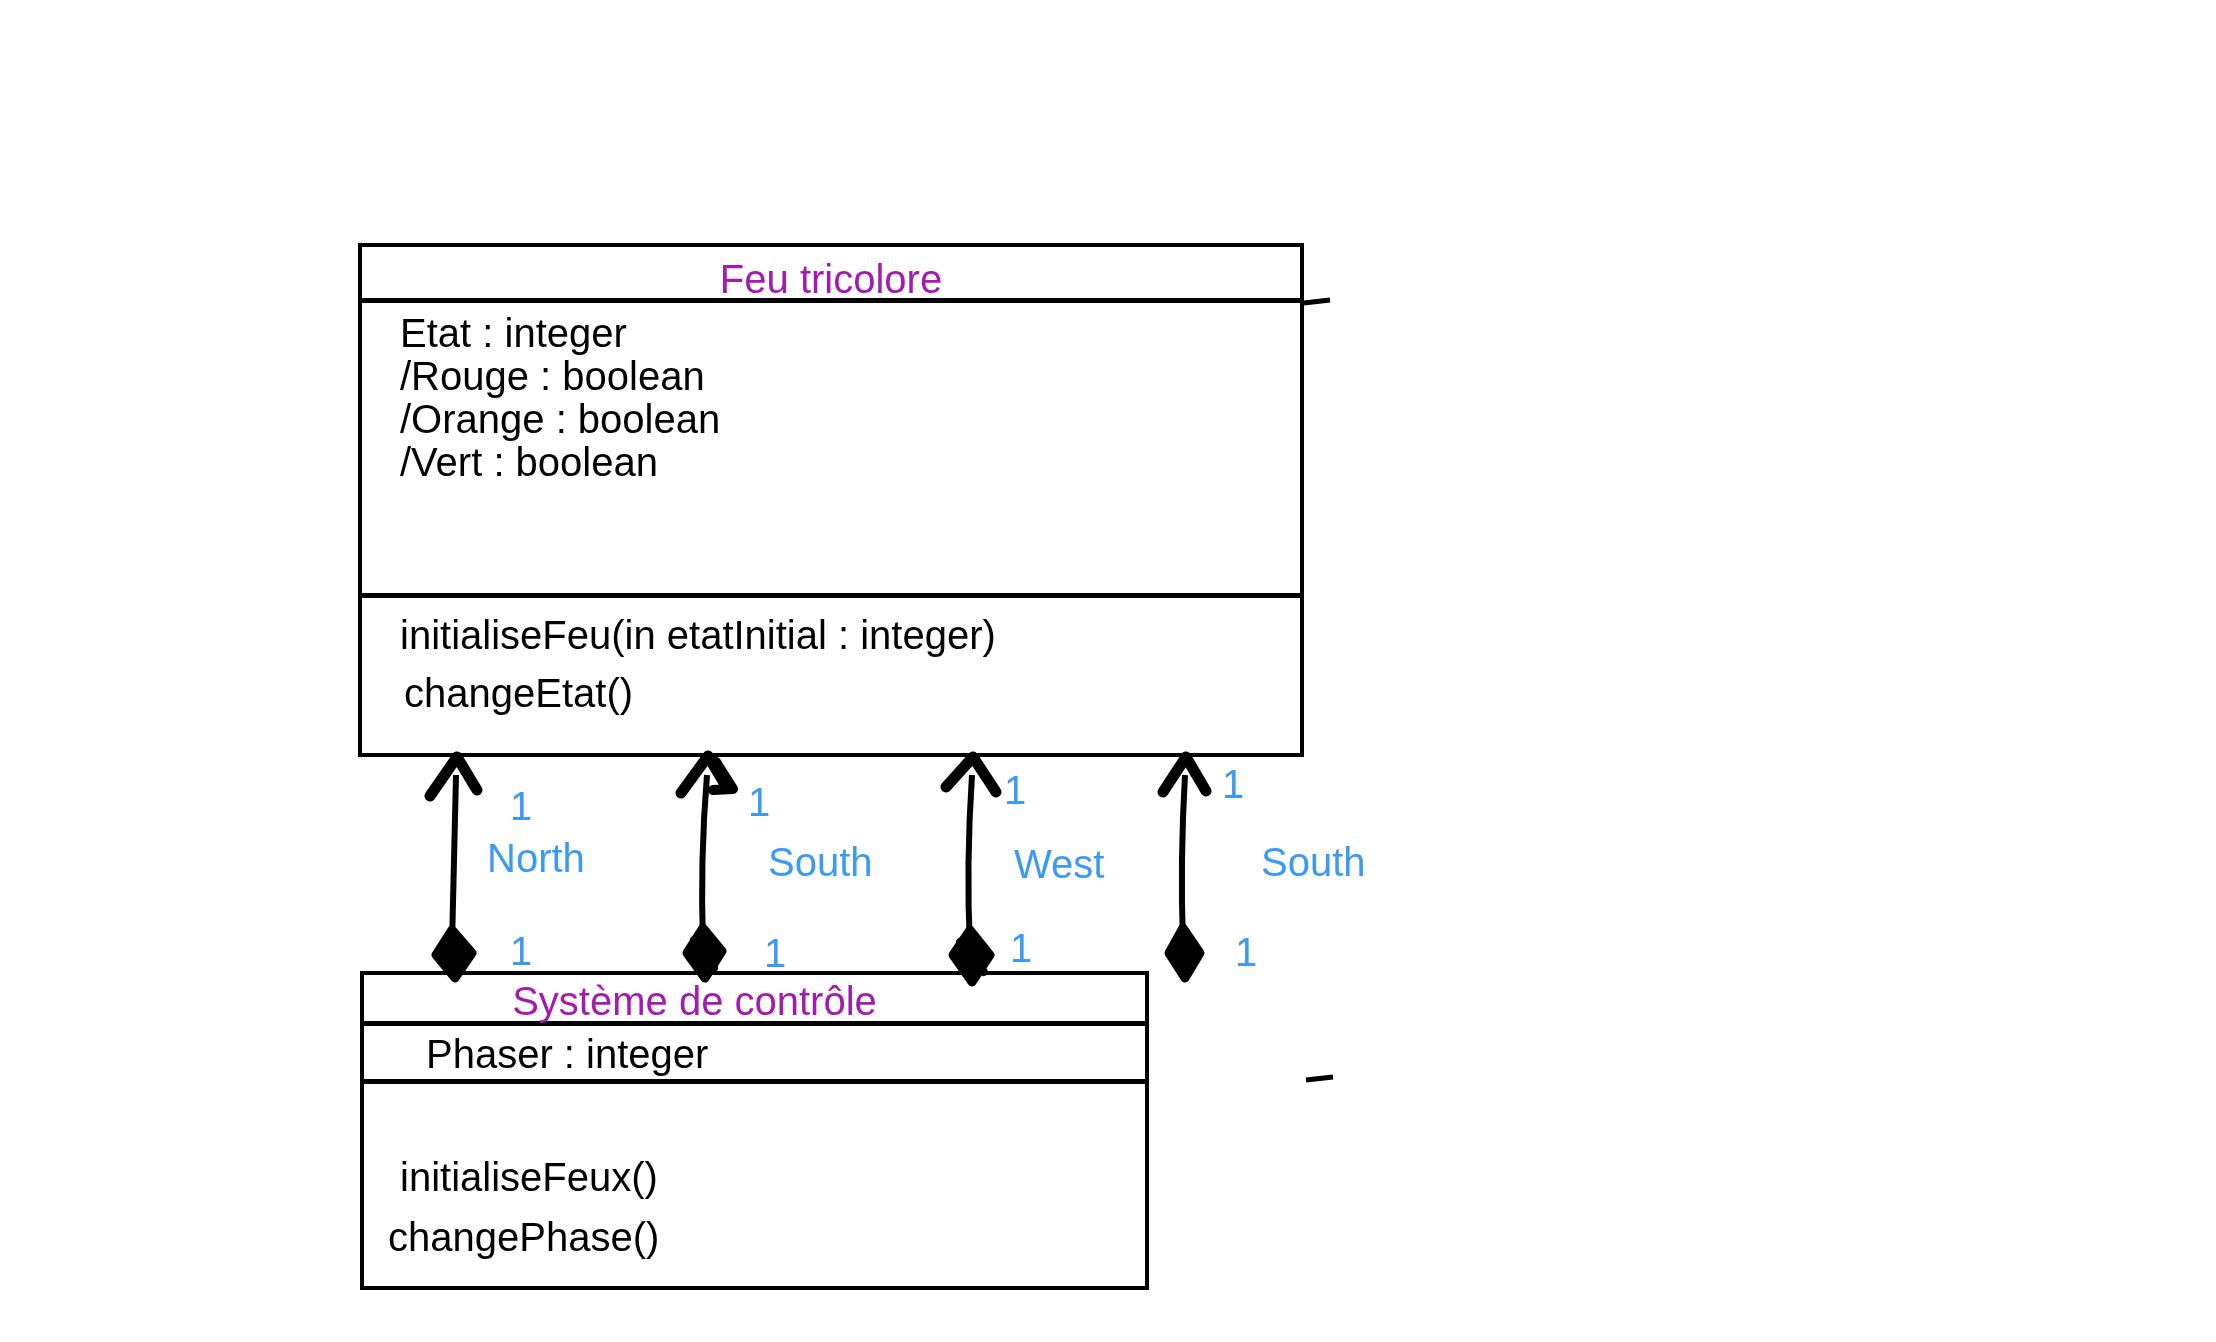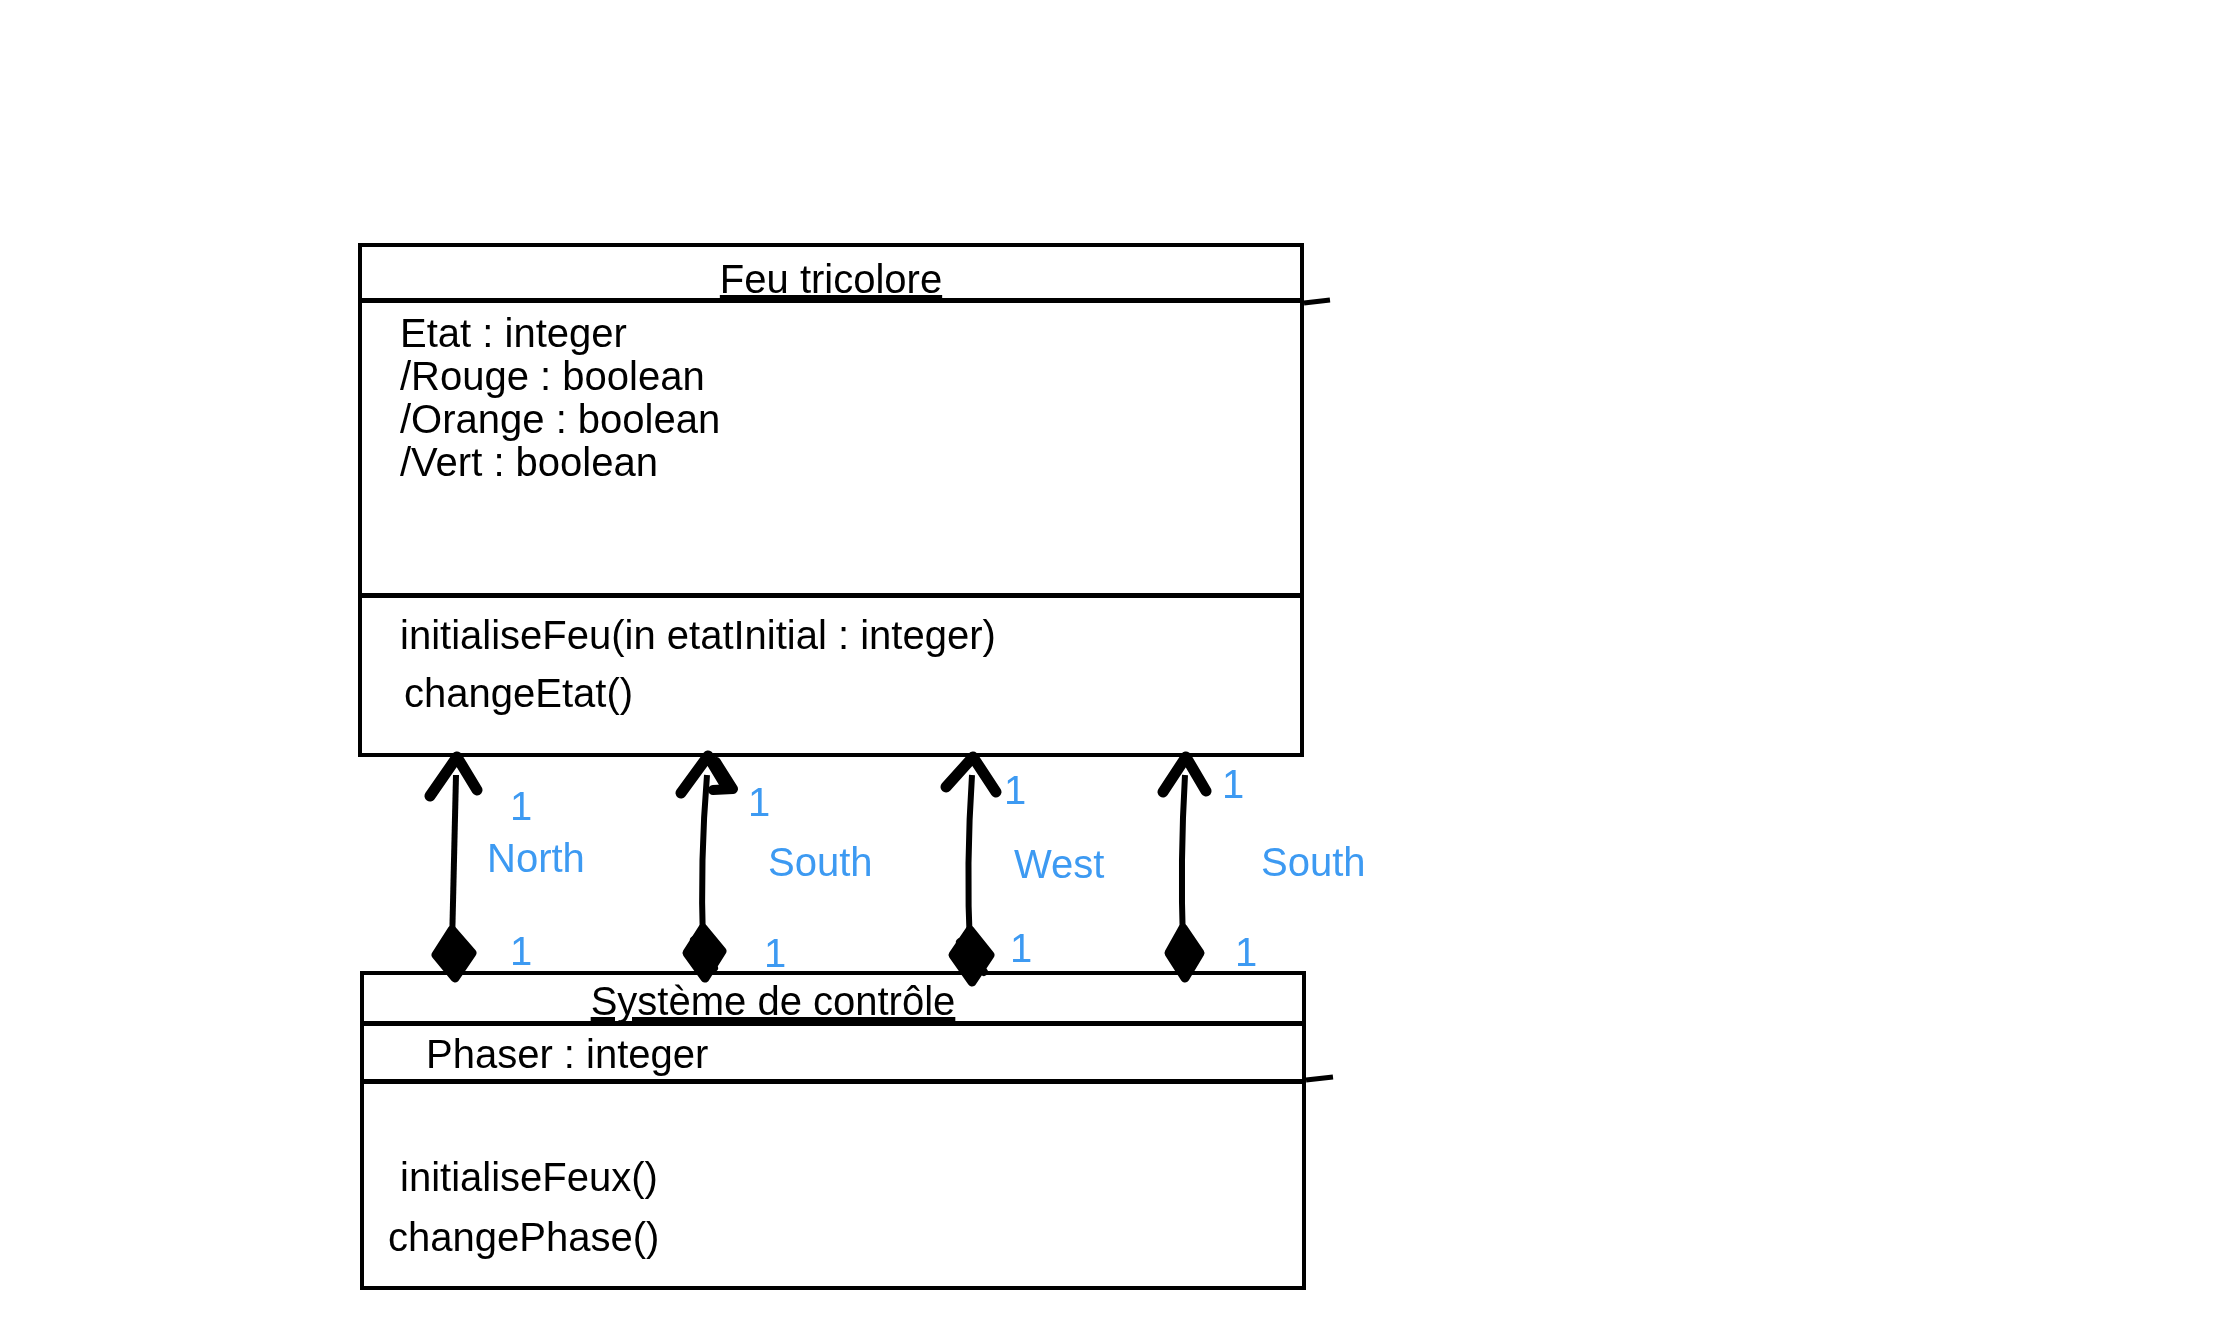--- a/index.html
+++ b/index.html
@@ -26,26 +26,25 @@
     background: #ffffff;
   }
   .compartment {
     position: relative;
     box-sizing: border-box;
   }
   .compartment.divided {
     border-bottom: 5px solid #000000;
   }
   .class-name {
-    color: #000000;
+    color: #a21caf;
     font-size: 40px;
     text-align: center;
     line-height: 1;
     white-space: nowrap;
-    text-decoration: underline;
   }
   .feature-line {
     color: #000000;
     font-size: 40px;
     white-space: nowrap;
     line-height: 1;
   }
 
   
   .assoc {
@@ -78,21 +77,21 @@
       <div class="feature-line" style="position:absolute; left:38px; top:53px;">/Rouge : boolean</div>
       <div class="feature-line" style="position:absolute; left:38px; top:96px;">/Orange : boolean</div>
       <div class="feature-line" style="position:absolute; left:38px; top:139px;">/Vert : boolean</div>
     </div>
     <div class="compartment" style="height:148px;">
       <div class="feature-line" style="position:absolute; left:38px; top:17px;">initialiseFeu(in etatInitial : integer)</div>
       <div class="feature-line" style="position:absolute; left:42px; top:60px;margin-top:15px;">changeEtat()</div>
     </div>
   </div>
 
-  <div class="uml-class" style="left:360px; top:971px; width:946px; height:319px;">
+  <div class="uml-class" style="left:360px; top:971px; width:789px; height:319px;">
     <div class="compartment divided" style="height:51px;">
       <div class="class-name" style="position:absolute; left:0; right:120px; top:6px;">Système de contrôle</div>
     </div>
     <div class="compartment divided" style="height:58px;">
       <div class="feature-line" style="position:absolute; left:62px; top:8px;">Phaser : integer</div>
     </div>
     <div class="compartment" style="height:202px;">
       <div class="feature-line" style="position:absolute; left:36px; top:73px;">initialiseFeux()</div>
       <div class="feature-line" style="position:absolute; left:24px; top:133px;text-align:center;">changePhase()</div>
     </div>

